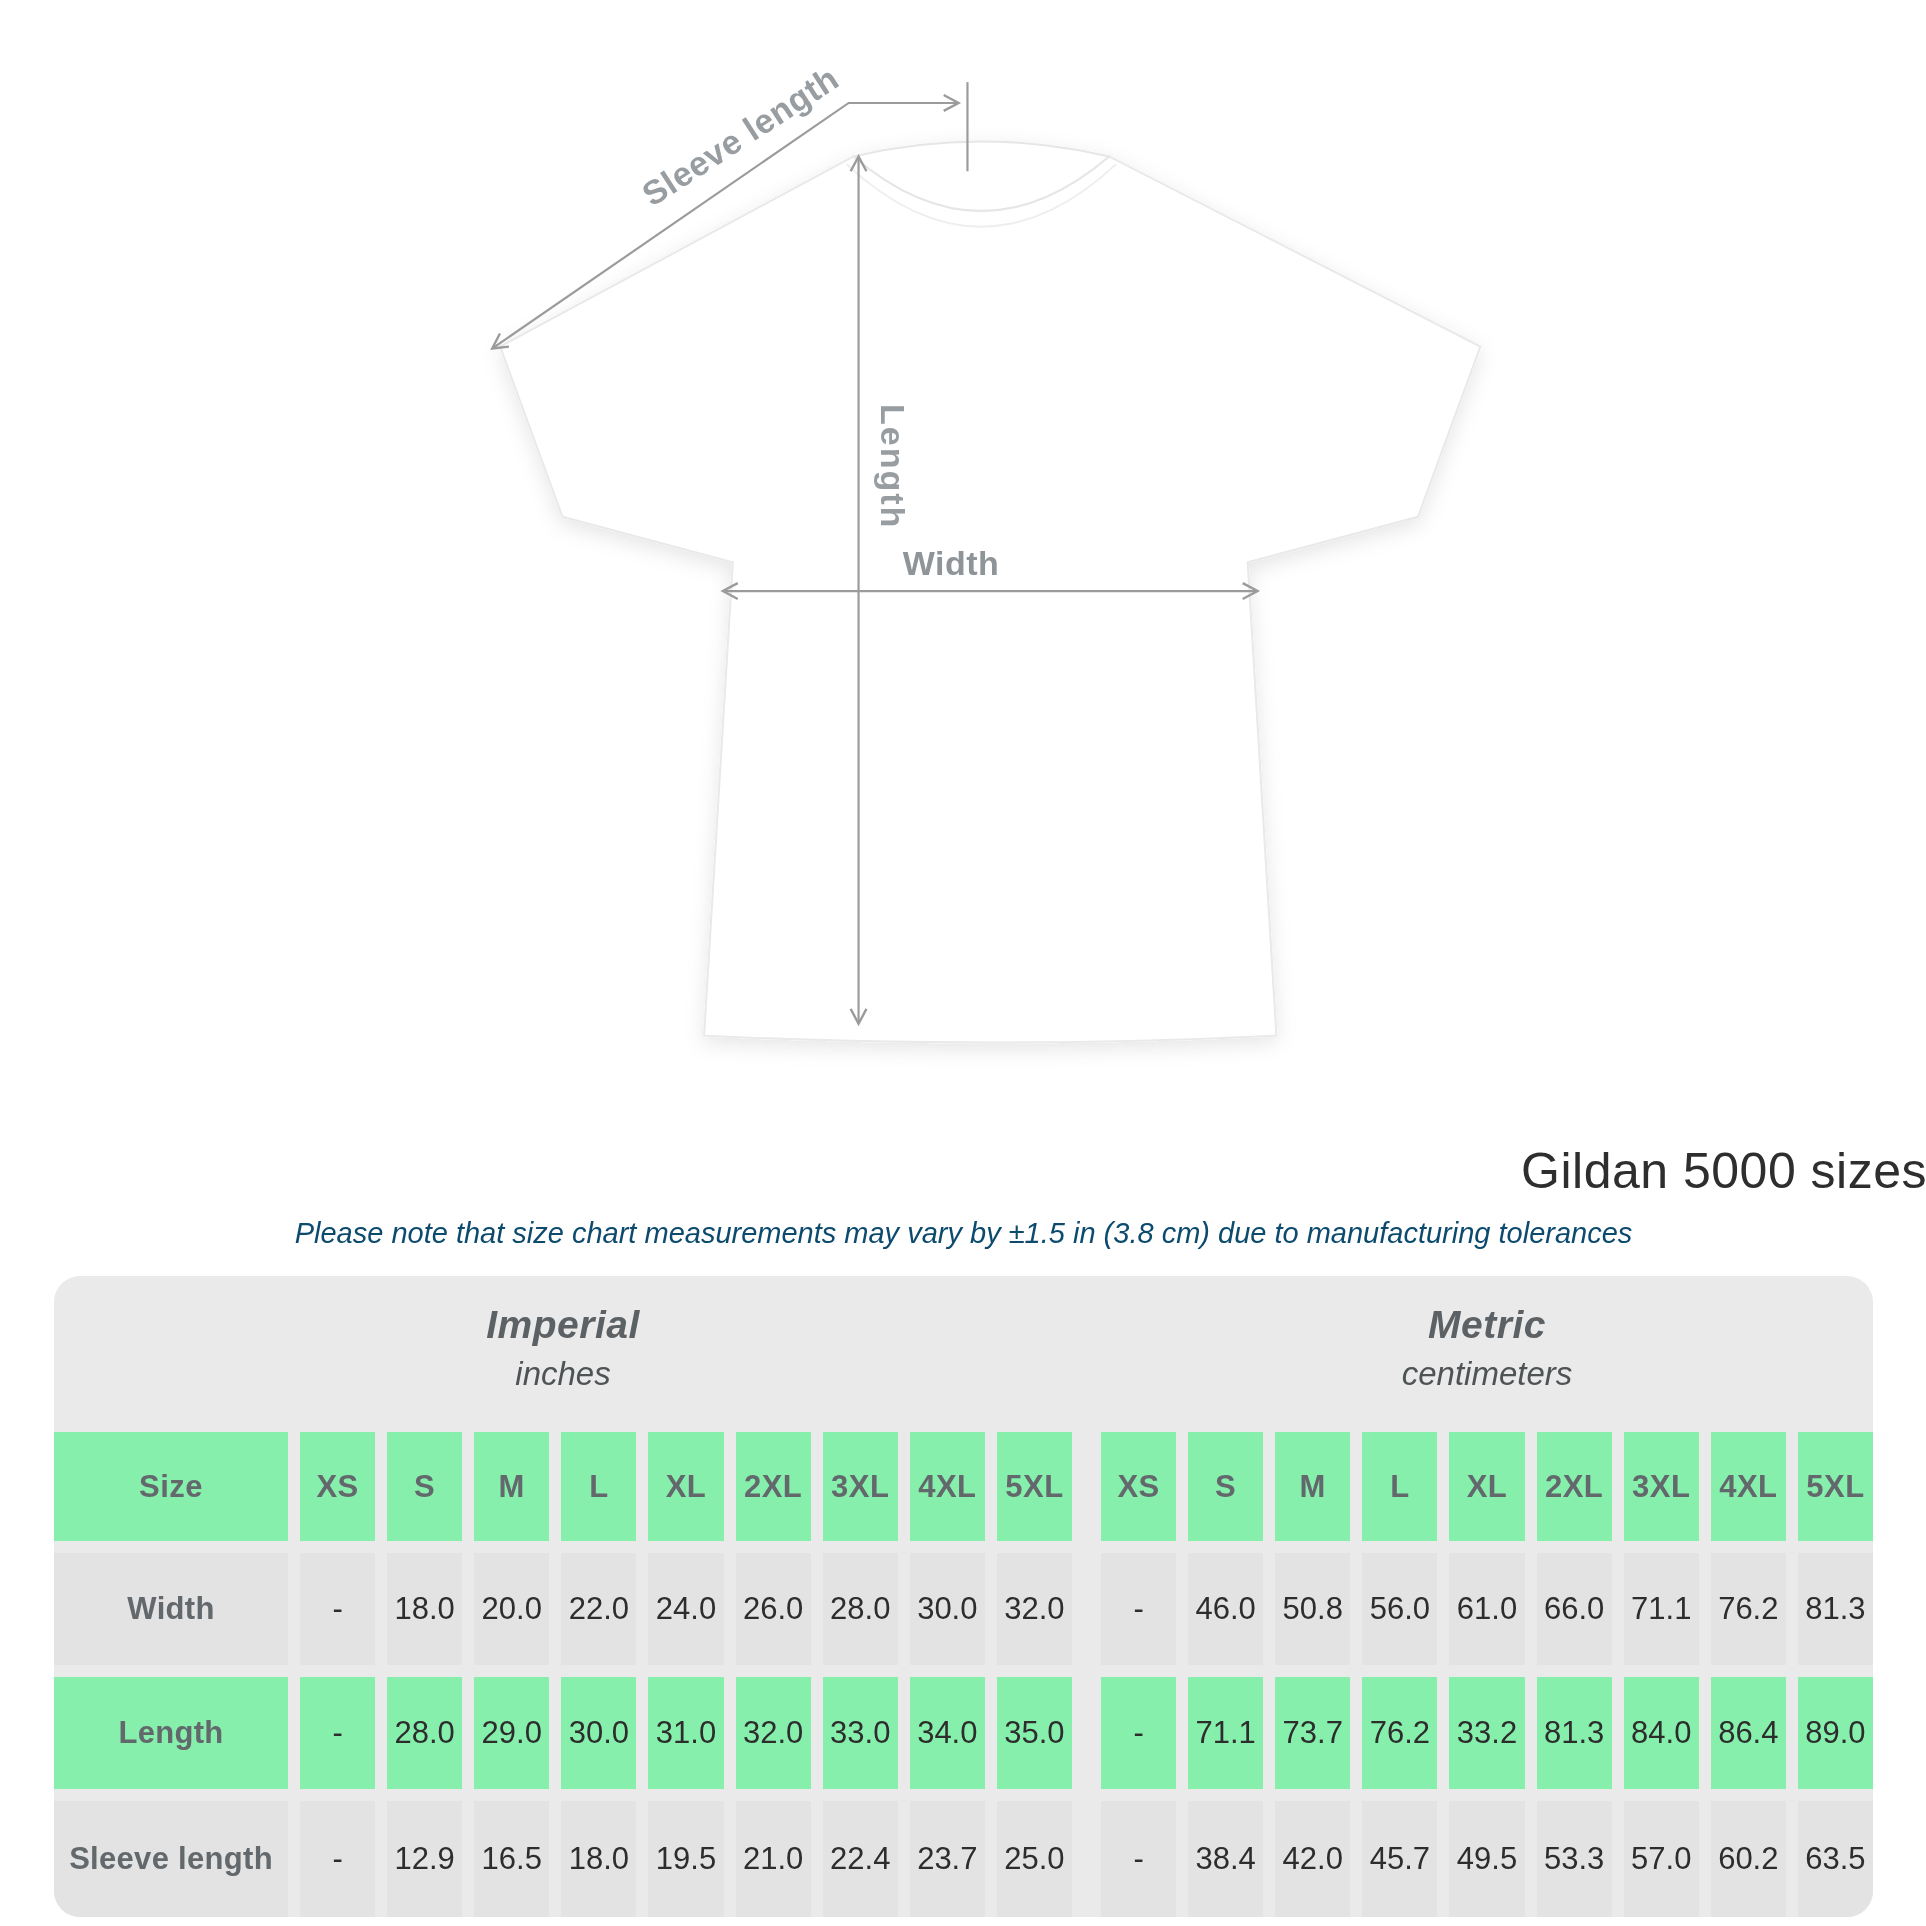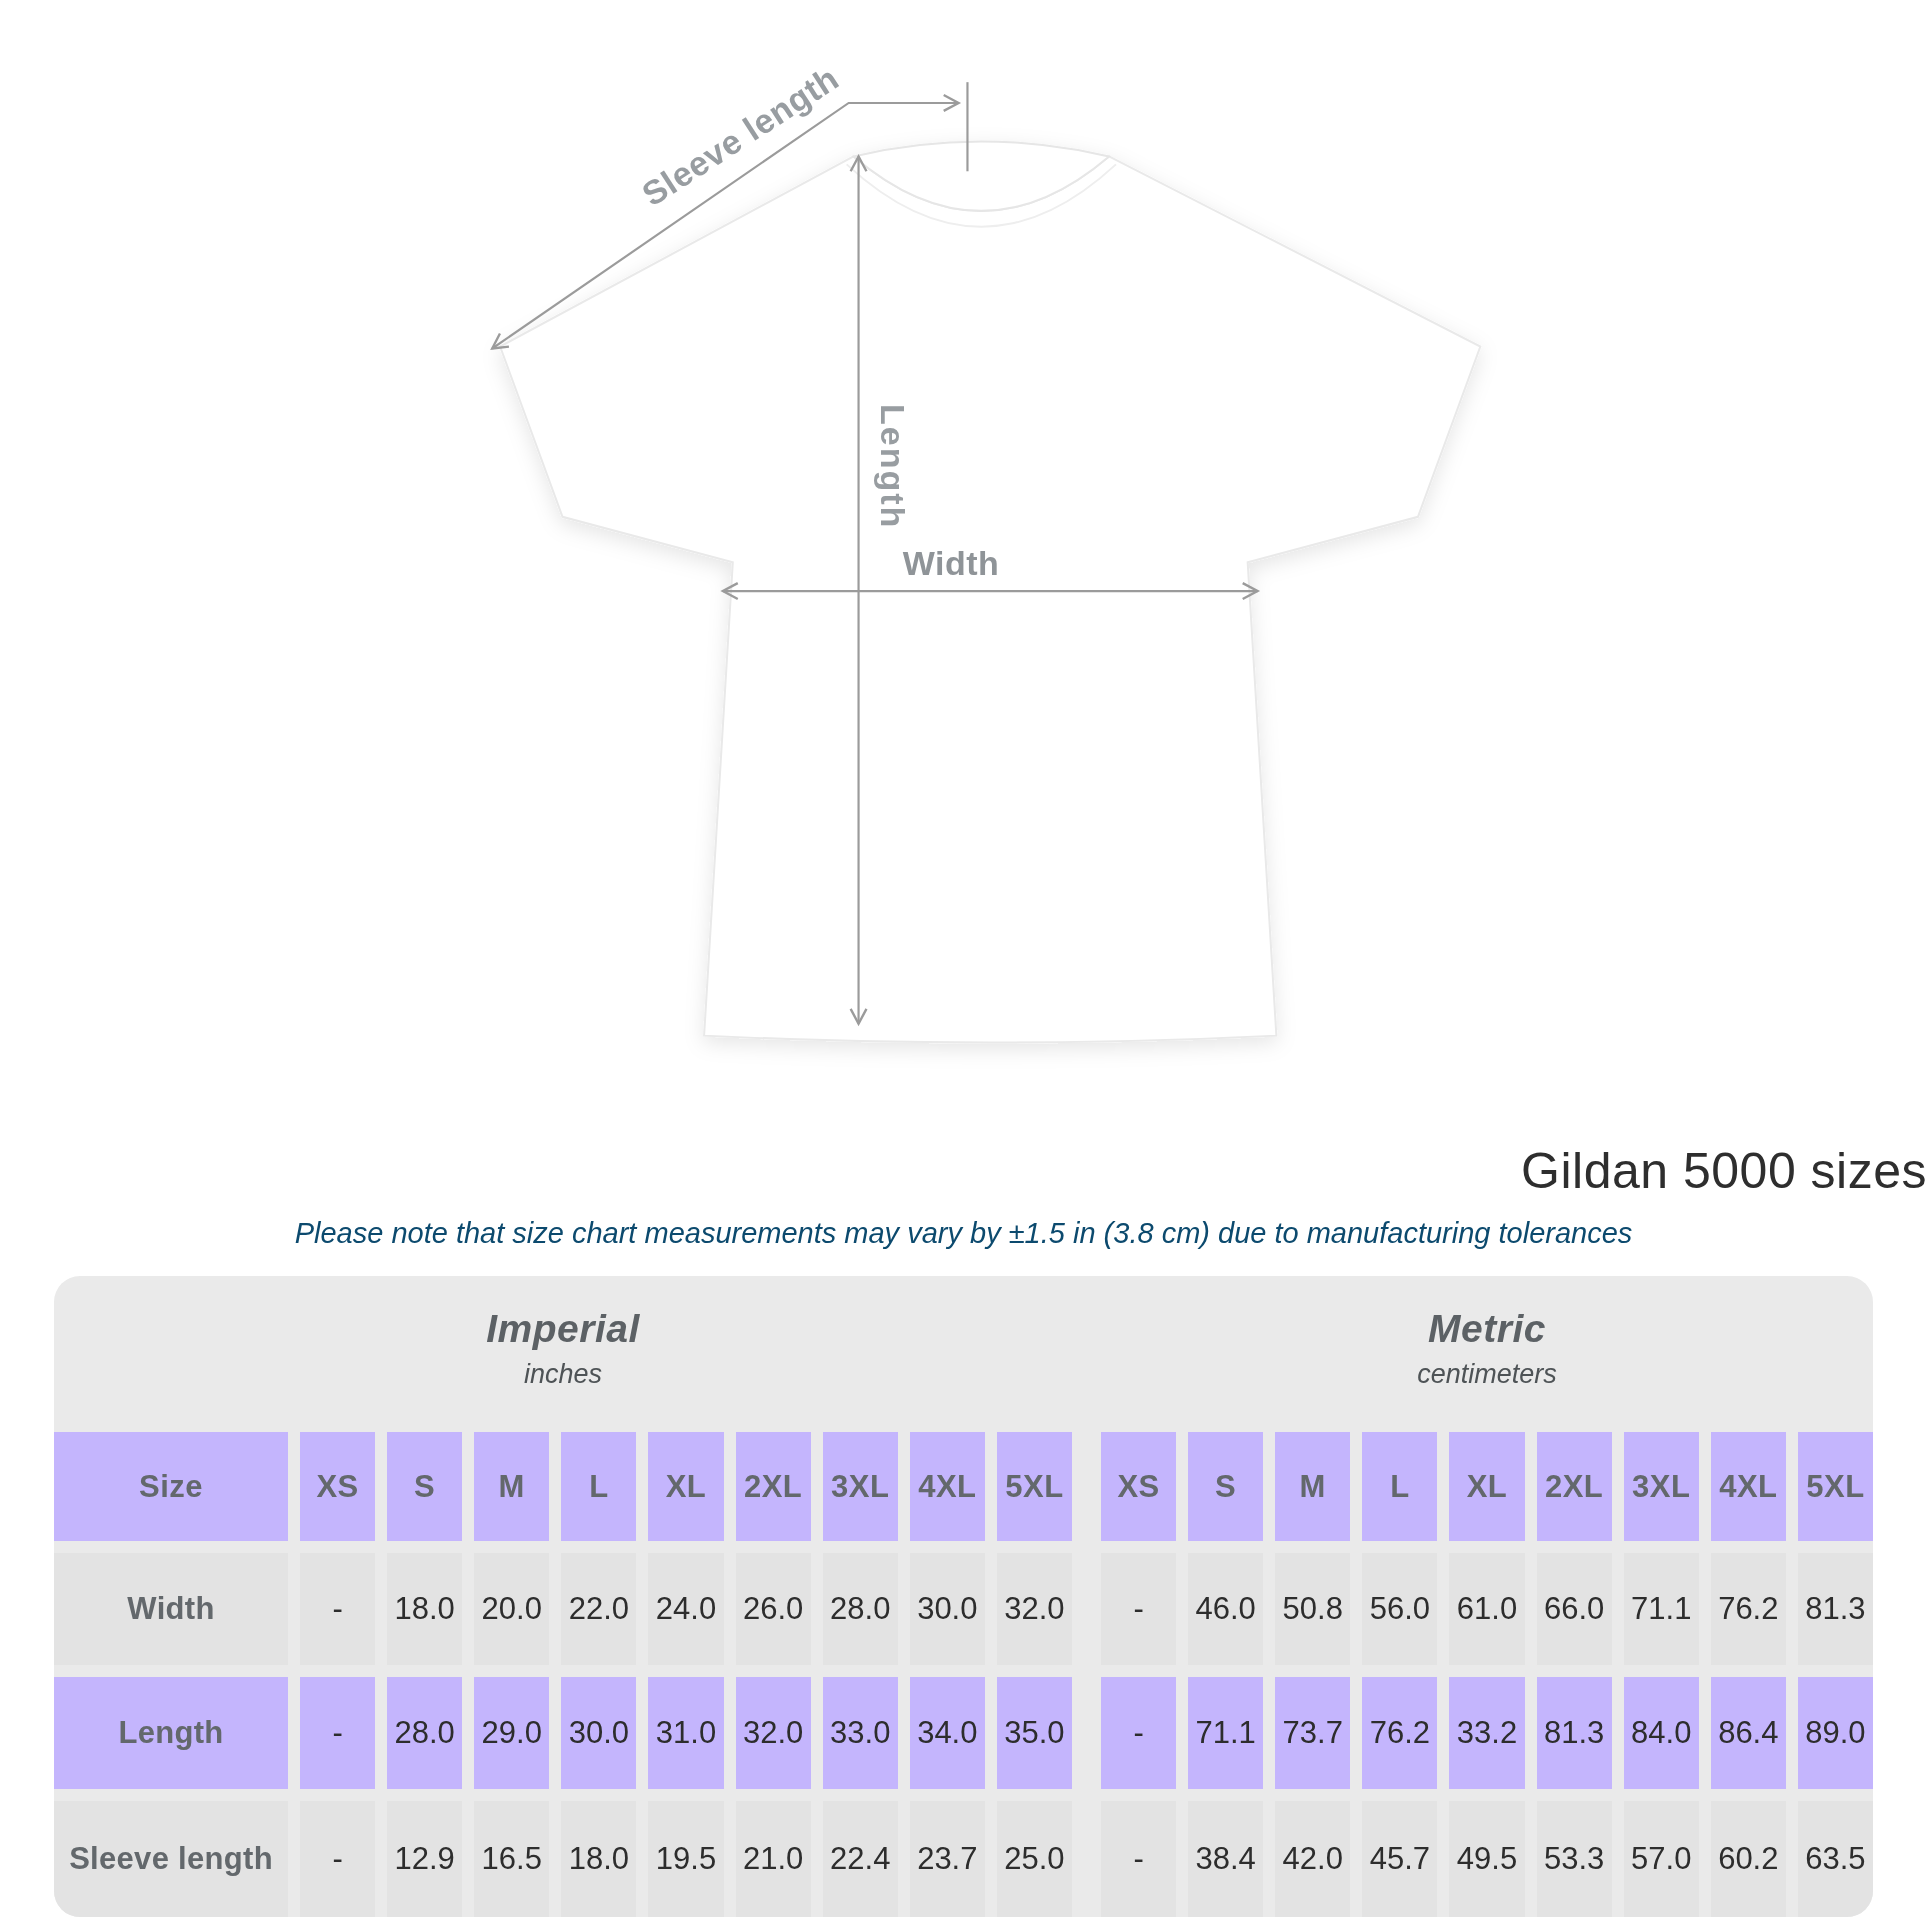--- a/index.html
+++ b/index.html
@@ -34,23 +34,23 @@
     display:grid;
     grid-template-columns:234px repeat(9,1fr) 5px repeat(9,1fr);
     grid-template-rows:144px 109px 112px 112px 116px;
     column-gap:6px;row-gap:0;gap:12px;
   }
   .unit{display:flex;flex-direction:column;align-items:center;justify-content:center;gap:8px;}
   .unit-imperial{grid-area:1/1/2/11;}
   .unit-gap{grid-area:1/11/2/12;}
   .unit-metric{grid-area:1/12/2/21;}
   .unit-name{font-size:39px;font-weight:bold;font-style:italic;color:#5c6165;letter-spacing:0.5px;}
-  .unit-sub{font-size:27px;font-style:italic;color:#4e5356;}
+  .unit-sub{font-size:33px;font-style:italic;color:#4e5356;}
   .cell{display:flex;align-items:center;justify-content:center;}
-  .row-white{background:#c4b5fd;}
+  .row-white{background:#86efac;}
   .row-gray{background:#e3e3e3;}
   .spacer{background:transparent;}
   .head{font-weight:bold;font-size:31px;color:#63686c;letter-spacing:0.5px;}
   .rowlabel{font-weight:bold;font-size:31px;color:#63686c;letter-spacing:0.3px;}
   .val{font-size:31px;color:#2d2d2d;}
 </style>
 </head>
 <body>
 
 <div class="diagram">

